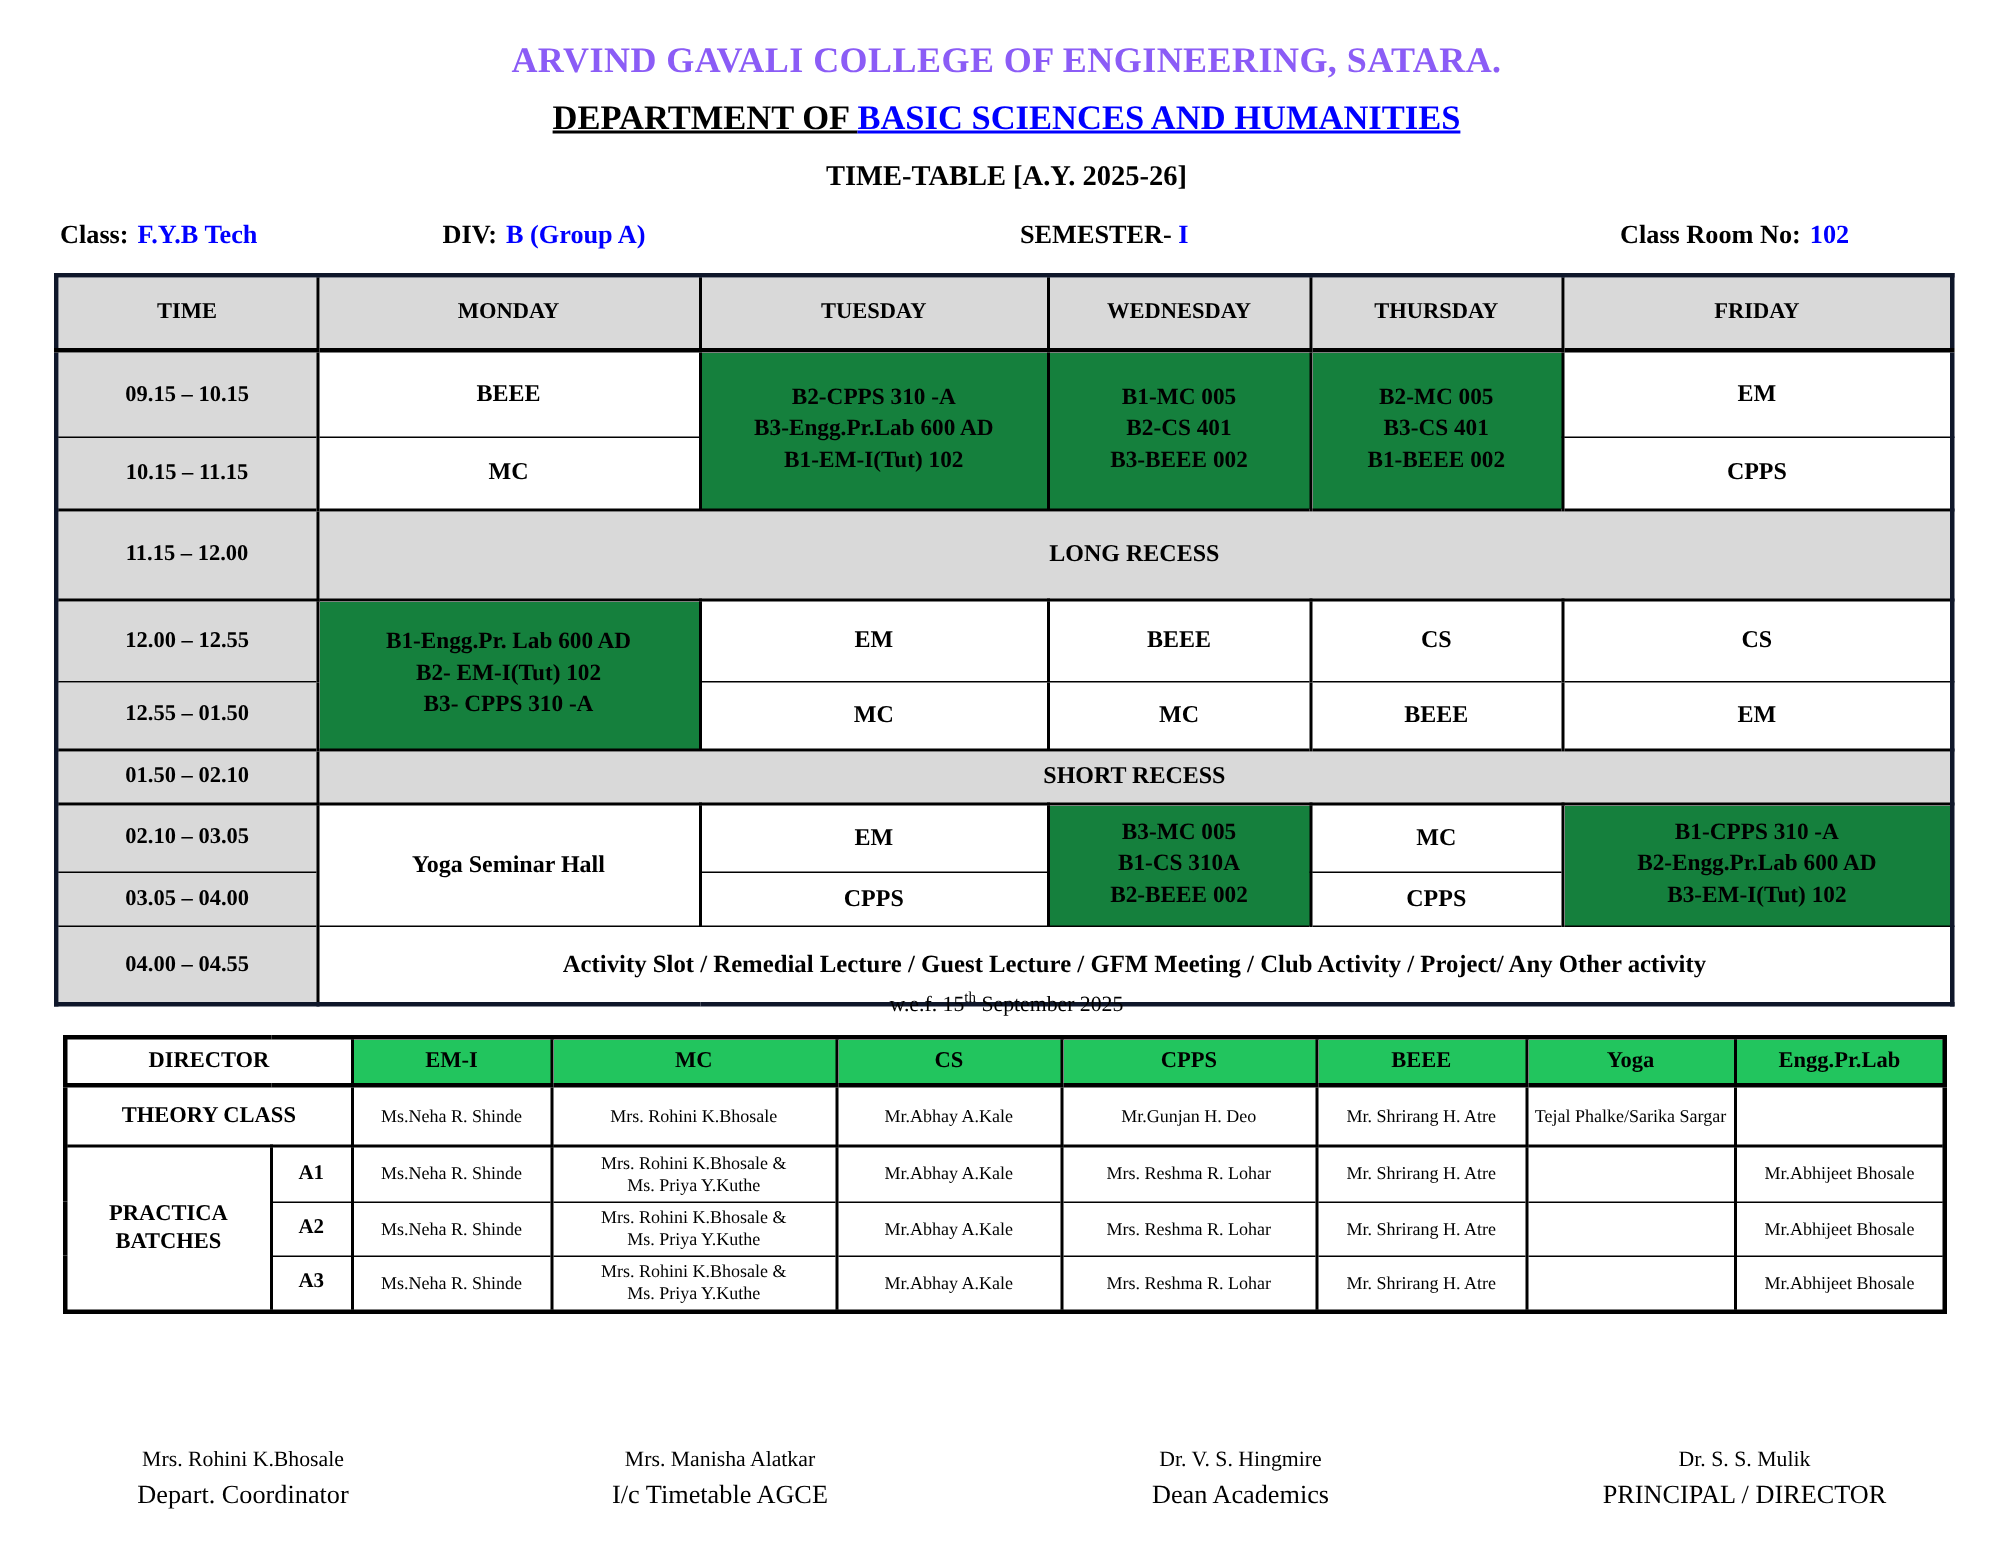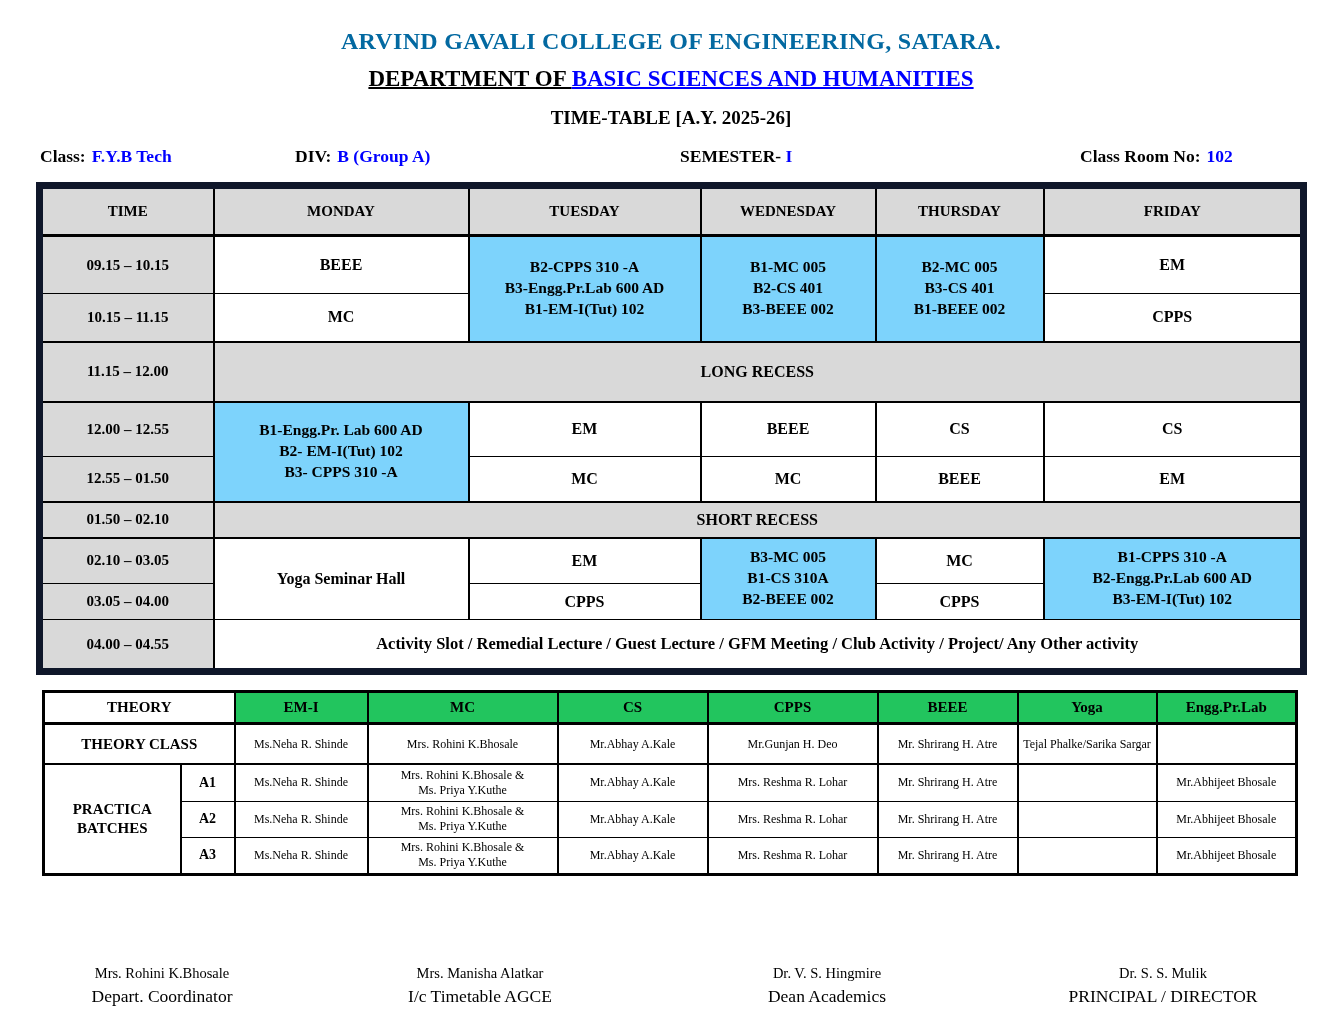--- a/index.html
+++ b/index.html
@@ -1,48 +1,48 @@
 <!DOCTYPE html>
 <html><head>
 <meta charset="utf-8">
 <style>
   html,body { margin:0; padding:0; background:#fff; }
   .page {
     position:relative; width:1342px; height:1032px; background:#fff;
     font-family:"Liberation Serif", serif; color:#000; overflow:hidden;
   }
   .centered { position:absolute; left:0; width:100%; text-align:center; }
-  .college  { top:28px;  font-size:24px; font-weight:bold; color:#0369a1; letter-spacing:.3px; }
+  .college  { top:28px;  font-size:24px; font-weight:bold; color:#8b5cf6; letter-spacing:.3px; }
   .deptline { top:66px;  font-size:23px; font-weight:bold; }
   .dept-prefix { color:#000; text-decoration:underline; text-decoration-thickness:2px; }
   .dept-name   { color:#0000FF; text-decoration:underline; text-decoration-thickness:2px; }
   .ttl3     { top:107px; font-size:19px; font-weight:bold; }
   .inforow  { position:absolute; top:146px; left:0; width:100%; font-size:17.5px; font-weight:bold; }
   .inforow .seg { position:absolute; white-space:nowrap;text-align:right; }
   .seg-class { left:40px; }
   .seg-div   { left:295px; }
   .seg-sem   { left:680px; }
   .seg-room  { left:1080px; }
   .blueval { color:#0000FF; }
   .lblgap { margin-right:6px; }
 
   table { border-collapse:collapse; table-layout:fixed; }
   .tt {
     position:absolute; left:36px; top:182px; width:1264px;
-    border:7px solid #0f172a;
+    border:3px solid #0f172a;
   }
   .tt th, .tt td {
     border:1px solid #000; border-left-width:2px; border-right-width:2px;
     text-align:center; vertical-align:middle; font-weight:bold;
     padding:2px 4px; white-space:pre-line; overflow:hidden;
   }
   .tt th { background:#D9D9D9; font-size:15px; border-bottom-width:3px; }
   .tt td { font-size:16px; }
   .tt td.time { background:#D9D9D9; font-size:15px; }
-  .tt td.gray { background:#7dd3fc; }
+  .tt td.gray { background:#15803d; }
   .tt td.multi { font-size:15.5px; line-height:1.35; }
   .tt tr.recess td { background:#D9D9D9; border-top-width:2px; border-bottom-width:2px; }
   .tt td.activity { font-size:16.5px; }
 
   .wefline { top:660px; font-size:14.5px; }
   .wefline sup { font-size:10px; }
 
   .fac {
     position:absolute; left:42px; top:690px; width:1253px;
     border:3px solid #000;
@@ -160,36 +160,37 @@
       <td>CPPS</td>
       <td>CPPS</td>
     </tr>
     <tr style="height:52px">
       <td class="time">04.00 – 04.55</td>
       <td colspan="5" class="activity">Activity Slot / Remedial Lecture / Guest Lecture / GFM Meeting / Club Activity / Project/ Any Other activity</td>
     </tr>
   </tbody>
     </table>
 
+  <div class="centered wefline"><span>w.e.f. 15</span><sup>th</sup><span> September 2025</span></div>
 
   <table class="fac">
     <colgroup>
       <col style="width:137px">
         <col style="width:54px">
         <col style="width:133px">
       <col style="width:190px">
         <col style="width:150px">
         <col style="width:170px">
       <col style="width:140px">
         <col style="width:139px">
         <col style="width:140px">
     </colgroup>
     <tbody>
         <tr style="height:32px">
-      <th colspan="2" class="subj">THEORY</th>
+      <th colspan="2" class="subj">DIRECTOR</th>
       <th>EM-I</th>
       <th>MC</th>
       <th>CS</th>
       <th>CPPS</th>
       <th>BEEE</th>
       <th>Yoga</th>
       <th>Engg.Pr.Lab</th>
     </tr>
     <tr class="theory">
       <td colspan="2" class="lbl">THEORY CLASS</td>

